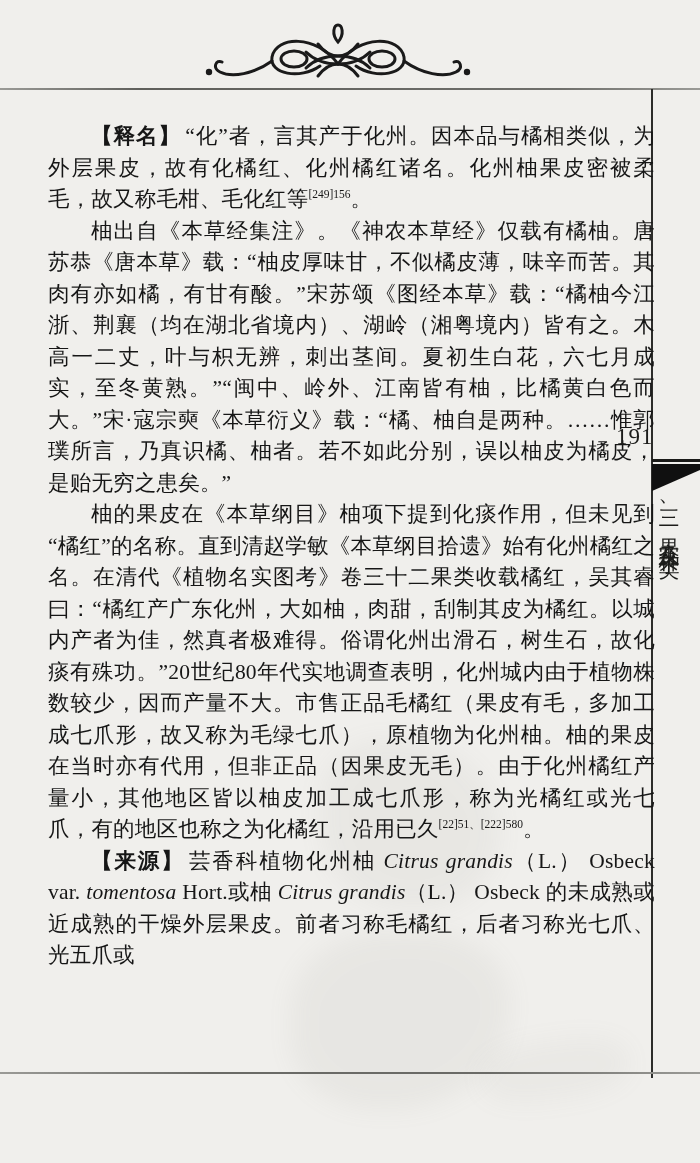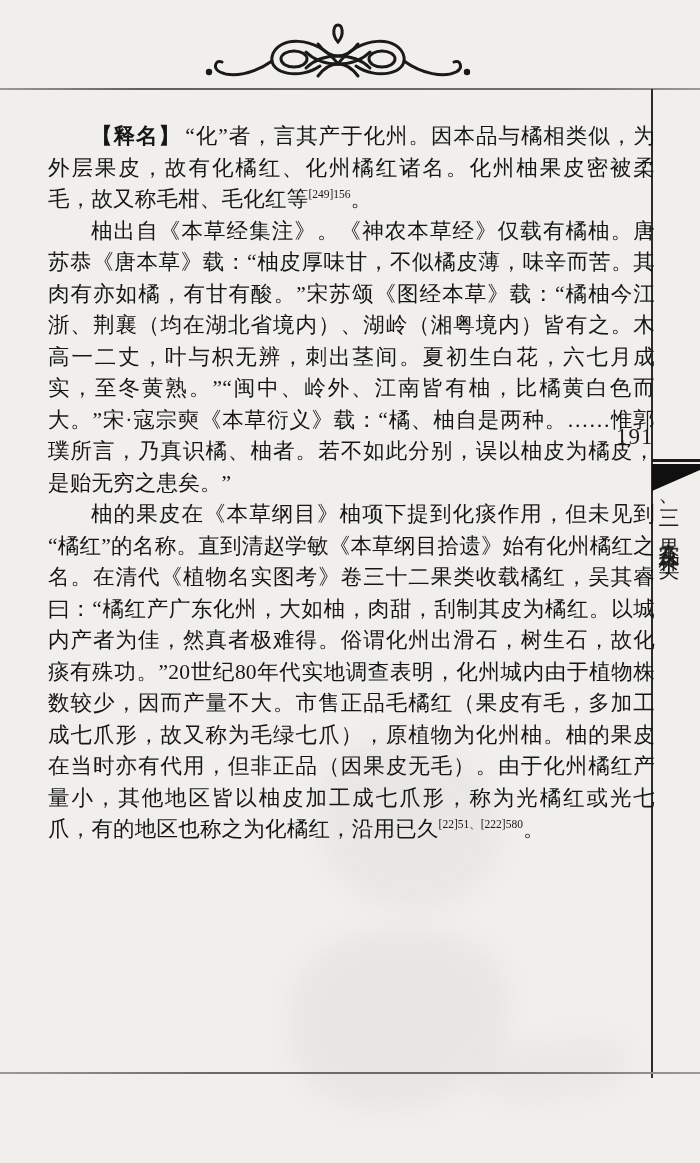--- a/index.html
+++ b/index.html
@@ -75,20 +75,21 @@
       <circle cx="279" cy="50" r="3.2" fill="#1a1a1a" stroke="none"></circle>
     </g>
   </svg>
 
   <div class="rule-top"></div>
 
   <main class="text-area">
     <p><span class="b">【释名】</span><span>“化”者，言其产于化州。因本品与橘相类似，为外层果皮，故有化橘红、化州橘红诸名。化州柚果皮密被柔毛，故又称毛柑、毛化红等</span><span class="sup">[249]156</span><span>。</span></p>
     <p><span>柚出自《本草经集注》。《神农本草经》仅载有橘柚。唐苏恭《唐本草》载：“柚皮厚味甘，不似橘皮薄，味辛而苦。其肉有亦如橘，有甘有酸。”宋苏颂《图经本草》载：“橘柚今江浙、荆襄（均在湖北省境内）、湖岭（湘粤境内）皆有之。木高一二丈，叶与枳无辨，刺出茎间。夏初生白花，六七月成实，至冬黄熟。”“闽中、岭外、江南皆有柚，比橘黄白色而大。”宋·寇宗奭《本草衍义》载：“橘、柚自是两种。……惟郭璞所言，乃真识橘、柚者。若不如此分别，误以柚皮为橘皮，是贻无穷之患矣。”</span></p>
     <p><span>柚的果皮在《本草纲目》柚项下提到化痰作用，但未见到“橘红”的名称。直到清赵学敏《本草纲目拾遗》始有化州橘红之名。在清代《植物名实图考》卷三十二果类收载橘红，吴其睿曰：“橘红产广东化州，大如柚，肉甜，刮制其皮为橘红。以城内产者为佳，然真者极难得。俗谓化州出滑石，树生石，故化痰有殊功。”20世纪80年代实地调查表明，化州城内由于植物株数较少，因而产量不大。市售正品毛橘红（果皮有毛，多加工成七爪形，故又称为毛绿七爪），原植物为化州柚。柚的果皮在当时亦有代用，但非正品（因果皮无毛）。由于化州橘红产量小，其他地区皆以柚皮加工成七爪形，称为光橘红或光七爪，有的地区也称之为化橘红，沿用已久</span><span class="sup">[22]51、[222]580</span><span>。</span></p>
+    <p><span class="b">【来源】</span><span>芸香科植物化州柚 </span><span class="i">Citrus grandis</span><span>（L.） Osbeck var. </span><span class="i">tomentosa</span><span> Hort.或柚 </span><span class="i">Citrus grandis</span><span>（L.） Osbeck 的未成熟或近成熟的干燥外层果皮。前者习称毛橘红，后者习称光七爪、光五爪或</span></p>
   </main>
 
   <div class="pagenum">191</div>
   <div class="pagenum-rule"></div>
   <div class="wedge"></div>
   <div class="vtext">三、果实及种子类</div>
 
   <div class="vline"></div>
   <div class="rule-bottom"></div>
 </div>

